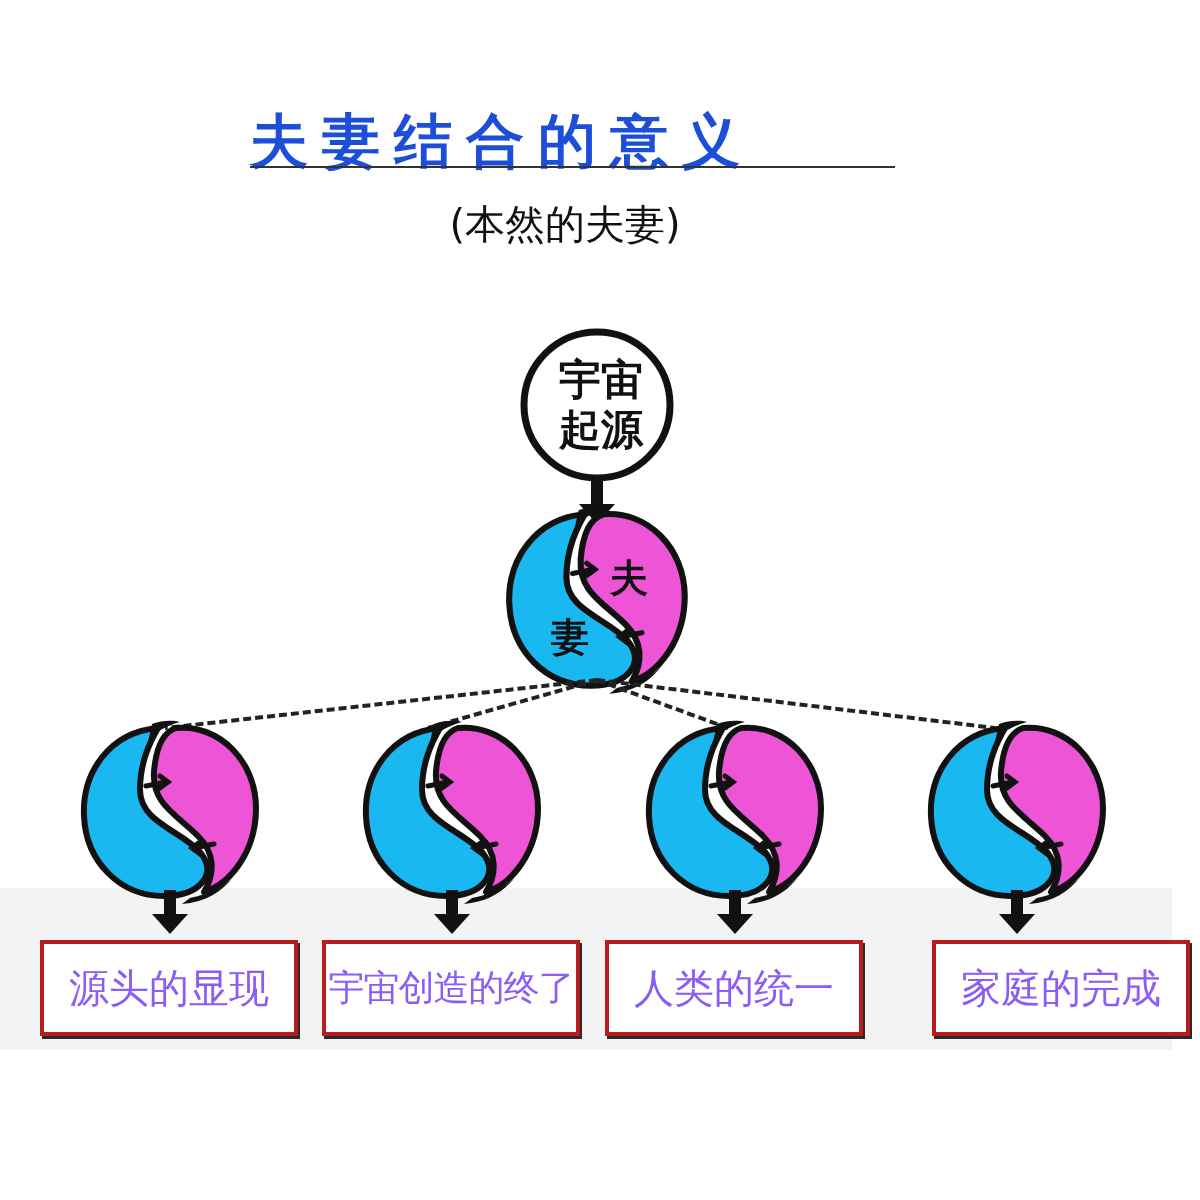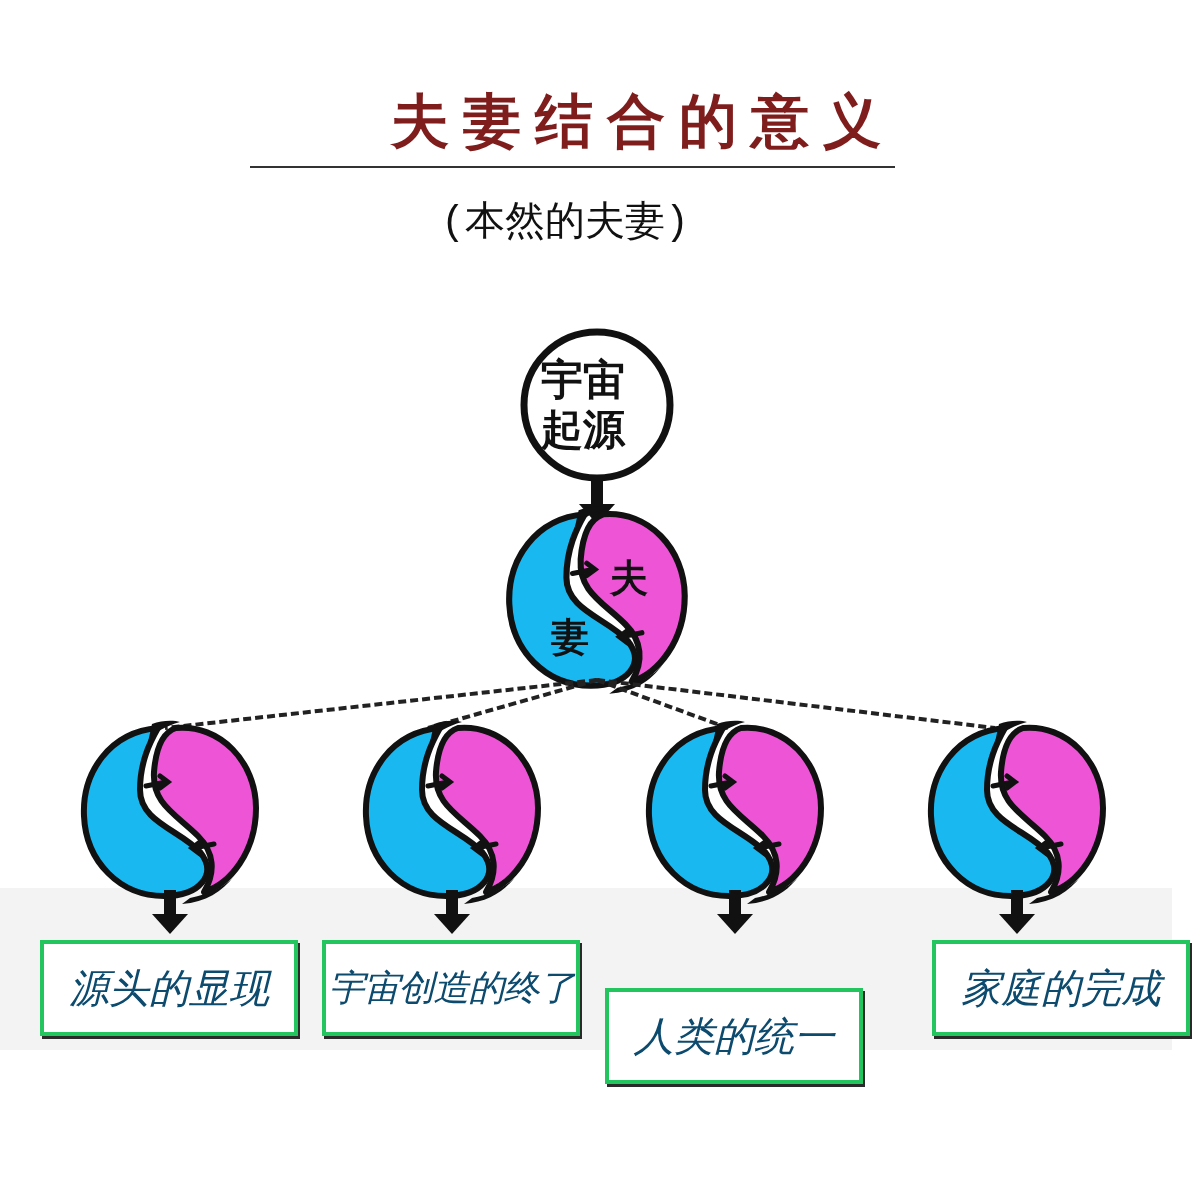--- a/index.html
+++ b/index.html
@@ -1,46 +1,45 @@
 <!DOCTYPE html>
 <html><head>
 <meta charset="utf-8">
 <style>
   html, body { margin:0; padding:0; }
   body {
     width:1200px; height:1200px; background:#ffffff; position:relative; overflow:hidden;
     font-family:"DejaVu Sans","Liberation Sans",sans-serif;
   }
   .title {
-    position:absolute; left:250px; top:88px; width:645px; height:66px;
-    text-align:right; font-family:"DejaVu Serif","Liberation Serif",serif;
-    font-weight:bold; font-size:58px; letter-spacing:14px; color:#7f1d1d; line-height:66px;
+    position:absolute; left:250px; top:108px; width:645px; height:66px;
+    text-align:left; font-family:"DejaVu Serif","Liberation Serif",serif;
+    font-weight:bold; font-size:58px; letter-spacing:14px; color:#1d4ed8; line-height:66px;
   }
   .title-rule {
     position:absolute; left:250px; top:166px; width:645px; height:2px; background:#333;
   }
   .subtitle {
     position:absolute; left:400px; top:196px; width:330px; height:56px;
-    text-align:center; font-size:40px; color:#111; line-height:56px;font-family:Liberation Mono, monospace;
+    text-align:center; font-size:40px; color:#111; line-height:56px;
   }
   .panel {
     position:absolute; left:0; top:888px; width:1172px; height:162px; background:#f3f3f3;
   }
   svg.diagram { position:absolute; left:0; top:0; }
   .result-box {
     position:absolute; top:940px; height:96px; width:258px;
-    border:4px solid #22c55e; background:#fff; box-sizing:border-box;
+    border:4px solid #b91c1c; background:#fff; box-sizing:border-box;
     display:flex; align-items:center; justify-content:center;
-    font-size:40px; color:#0c4a6e; white-space:nowrap;
+    font-size:40px; color:#8b5cf6; white-space:nowrap;
     box-shadow:2px 3px 0 #2a2a2a;
-    font-style:italic;
   }
   .result-box.tight { font-size:36px; letter-spacing:-1px;justify-content:center; }
   .origin-label {
-    position:absolute; left:508px; top:345px; width:150px; height:120px;
+    position:absolute; left:526px; top:345px; width:150px; height:120px;
     display:flex; flex-direction:column; align-items:center; justify-content:center;
     font-weight:bold; font-size:42px; line-height:50px; color:#111;
   }
   .yy-label { position:absolute; font-weight:bold; font-size:38px; color:#111; }
 </style>
 </head>
 <body>
 
 <div class="title">夫妻结合的意义</div>
 <div class="title-rule"></div>
@@ -110,18 +109,18 @@
 
 <div class="yy-label" style="left:610px; top:553px;">夫</div>
 <div class="yy-label" style="left:551px; top:612px;">妻</div>
 
 <div class="result-box" style="left:40px;">
   <span>源头的显现</span>
 </div>
 <div class="result-box tight" style="left:322px;">
   <span>宇宙创造的终了</span>
 </div>
-<div class="result-box" style="left:605px;margin-top:48px;">
+<div class="result-box" style="left:605px;">
   <span>人类的统一</span>
 </div>
 <div class="result-box" style="left:932px;">
   <span>家庭的完成</span>
 </div>
 
 </body></html>

